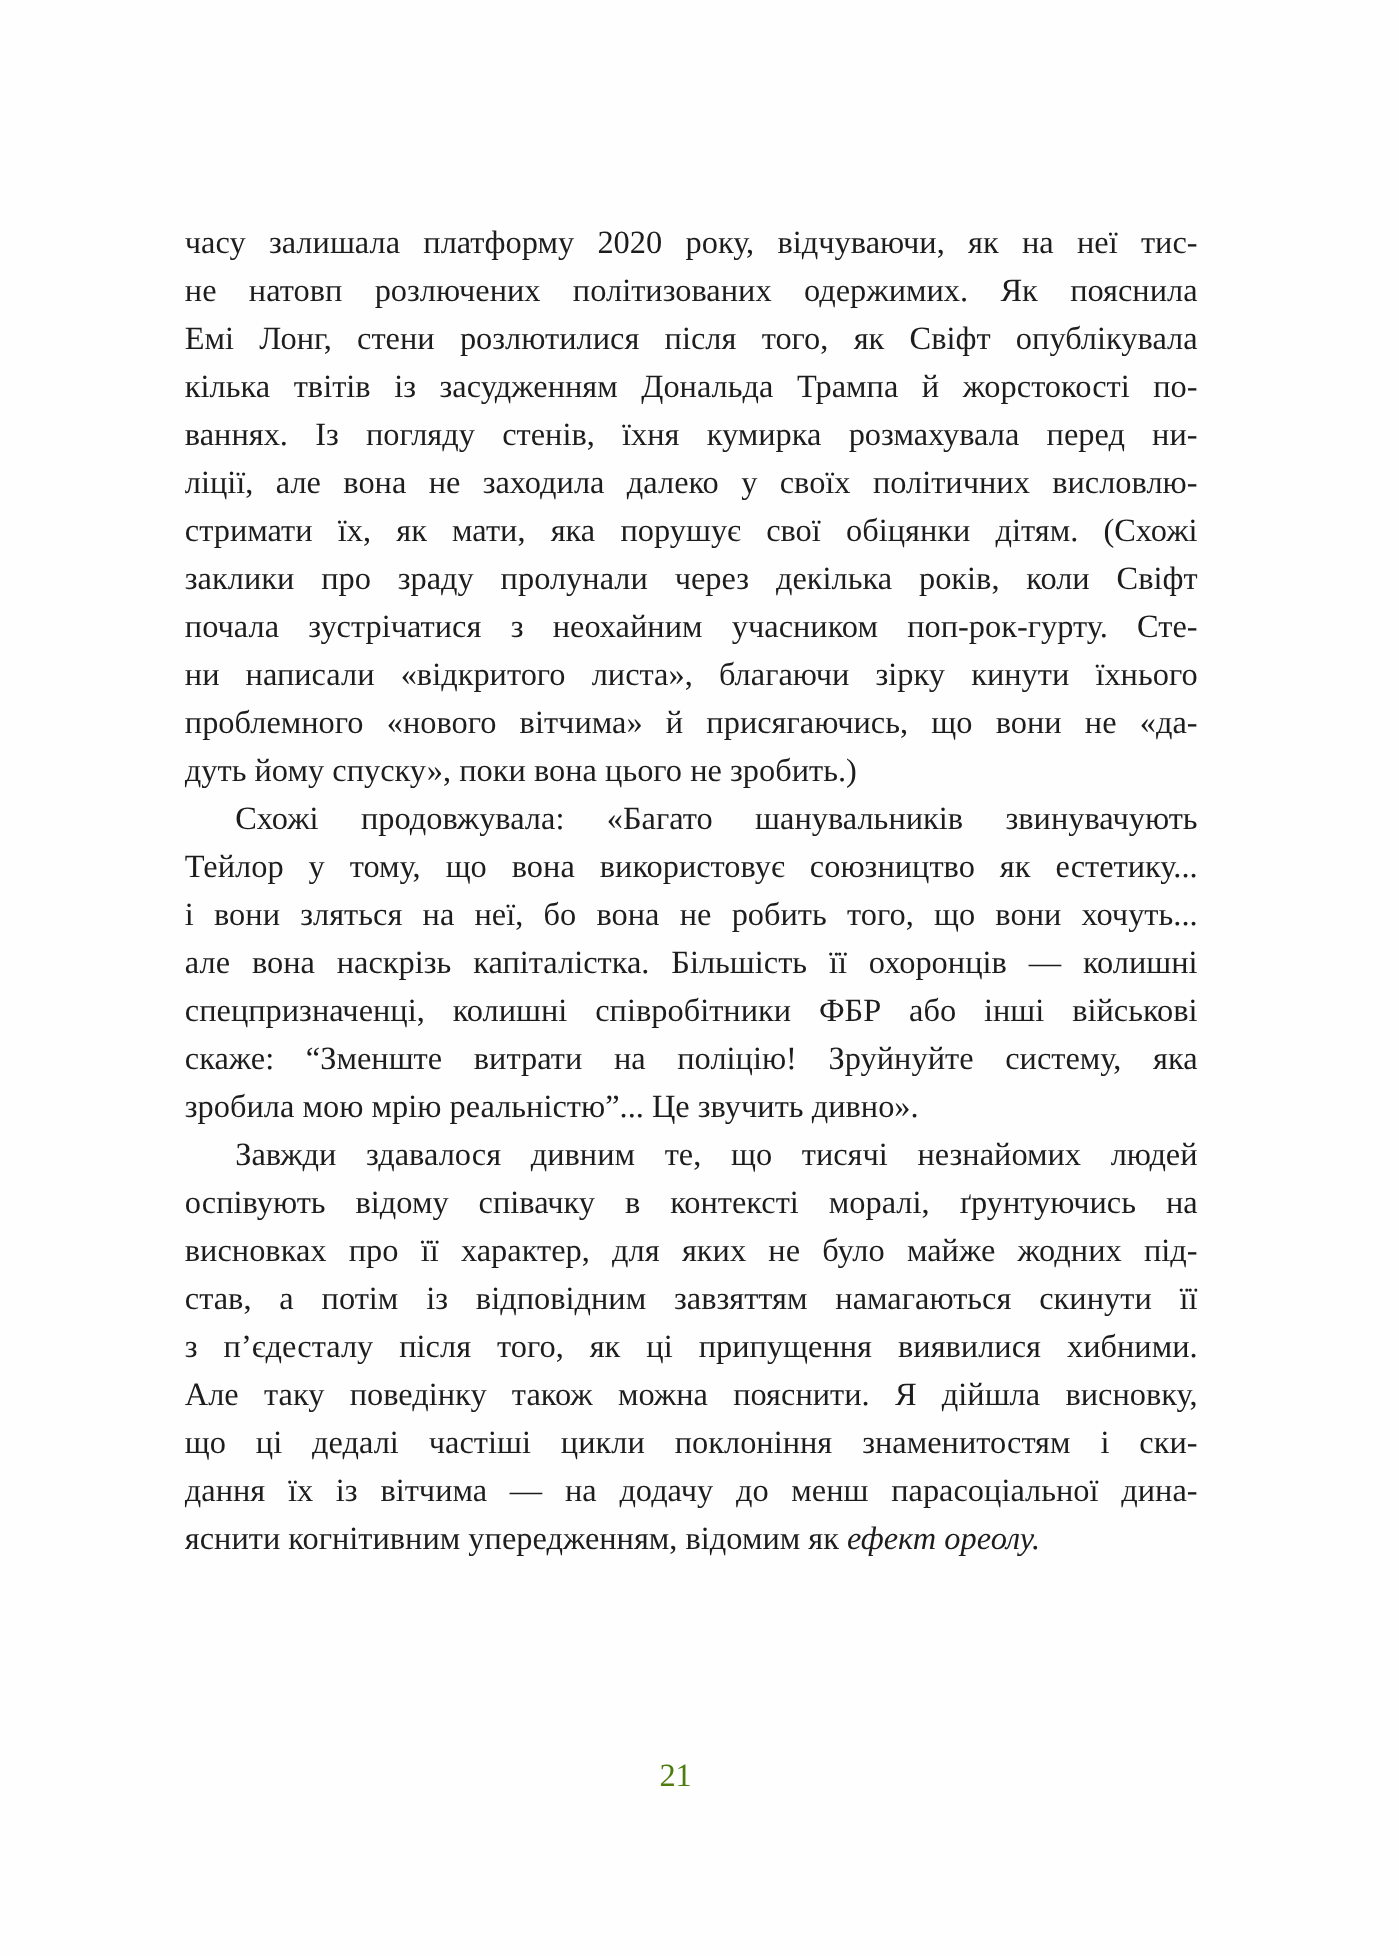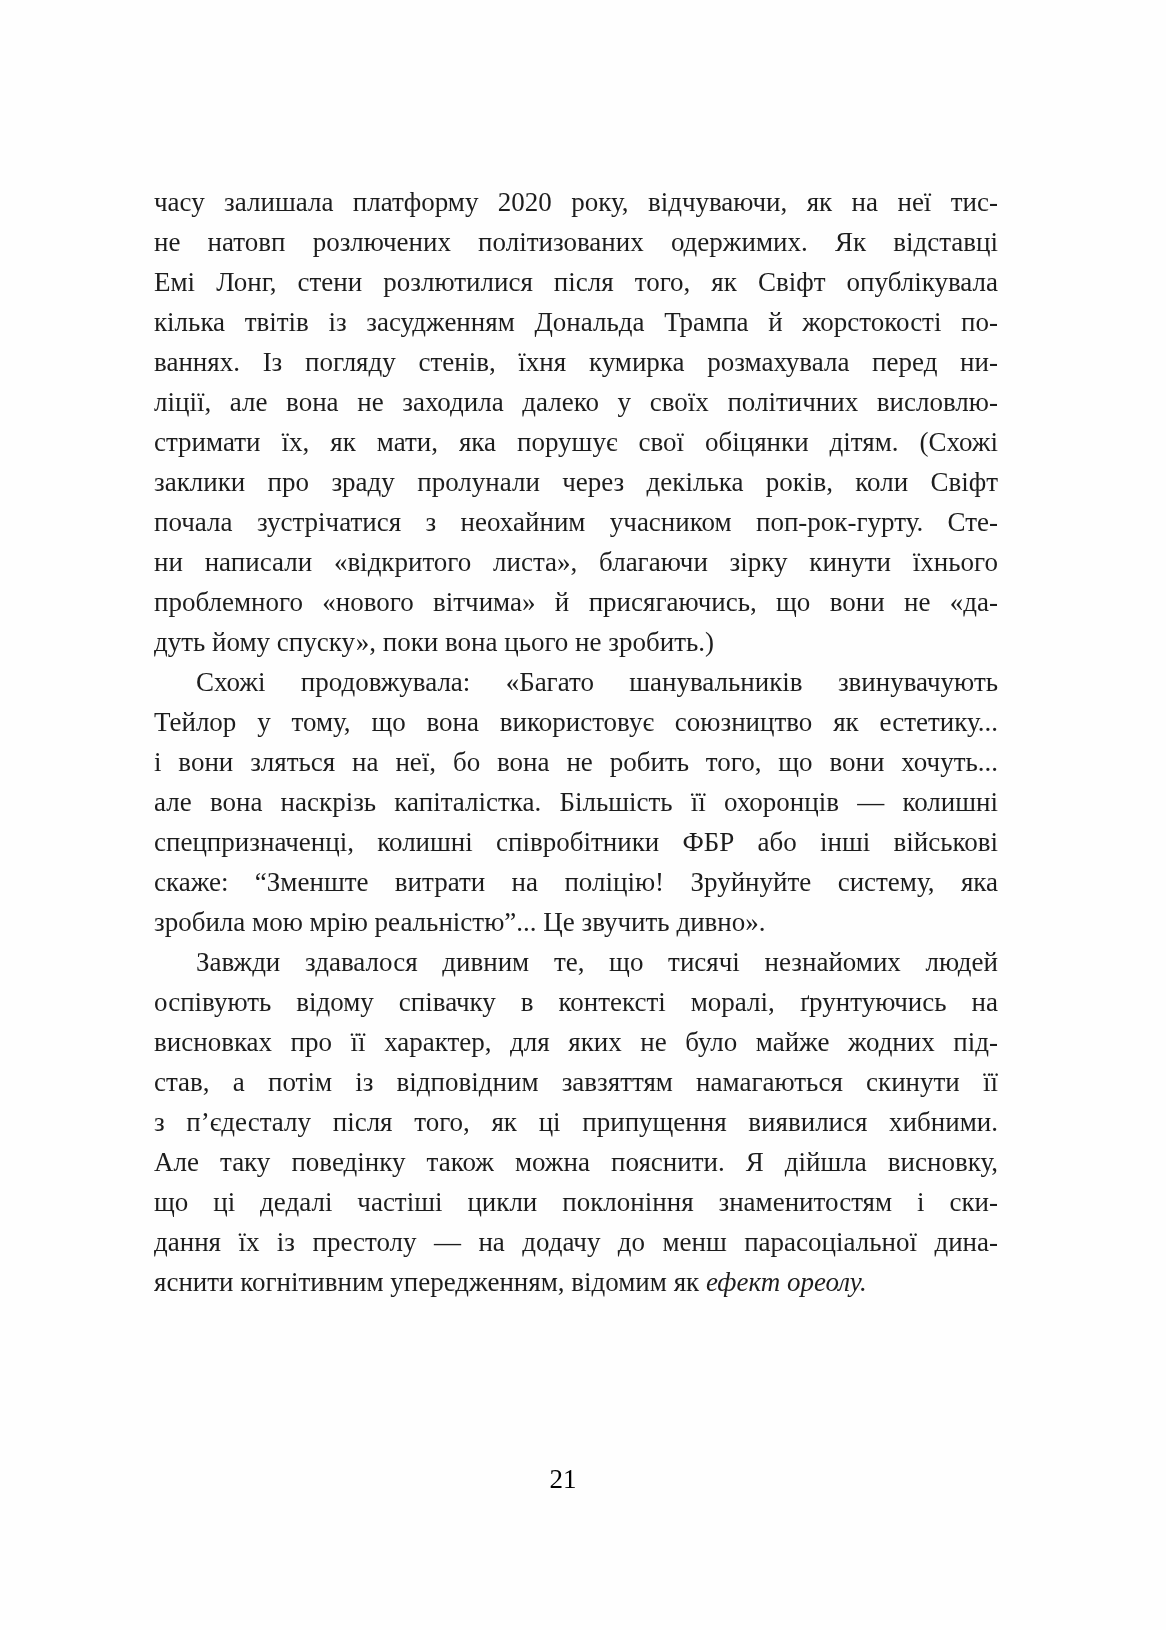--- a/index.html
+++ b/index.html
@@ -44,30 +44,30 @@
   }
   .page-number {
     position: absolute;
     left: 141px;
     top: 1459px;
     width: 844px;
     font-size: 27px;
     line-height: 40px;
     text-align: left;
     text-align-last: center;
-    color: #000000;
+    color: #4d7c0f;
   }
 </style>
 </head>
 <body>
 
 <div class="page">
   <div class="text-block">
     <div class="line">часу залишала платформу 2020 року, відчуваючи, як на неї тис-</div>
-    <div class="line">не натовп розлючених політизованих одержимих. Як відставці</div>
+    <div class="line">не натовп розлючених політизованих одержимих. Як пояснила</div>
     <div class="line">Емі Лонг, стени розлютилися після того, як Свіфт опублікувала</div>
     <div class="line">кілька твітів із засудженням Дональда Трампа й жорстокості по-</div>
     <div class="line">ваннях. Із погляду стенів, їхня кумирка розмахувала перед ни-</div>
     <div class="line">ліції, але вона не заходила далеко у своїх політичних висловлю-</div>
     <div class="line">стримати їх, як мати, яка порушує свої обіцянки дітям. (Схожі</div>
     <div class="line">заклики про зраду пролунали через декілька років, коли Свіфт</div>
     <div class="line">почала зустрічатися з неохайним учасником поп-рок-гурту. Сте-</div>
     <div class="line">ни написали «відкритого листа», благаючи зірку кинути їхнього</div>
     <div class="line">проблемного «нового вітчима» й присягаючись, що вони не «да-</div>
     <div class="line para-end">дуть йому спуску», поки вона цього не зробить.)</div>
@@ -78,17 +78,17 @@
     <div class="line">спецпризначенці, колишні співробітники ФБР або інші військові</div>
     <div class="line">скаже: “Зменште витрати на поліцію! Зруйнуйте систему, яка</div>
     <div class="line para-end">зробила мою мрію реальністю”... Це звучить дивно».</div>
     <div class="line indent">Завжди здавалося дивним те, що тисячі незнайомих людей</div>
     <div class="line">оспівують відому співачку в контексті моралі, ґрунтуючись на</div>
     <div class="line">висновках про її характер, для яких не було майже жодних під-</div>
     <div class="line">став, а потім із відповідним завзяттям намагаються скинути її</div>
     <div class="line">з п’єдесталу після того, як ці припущення виявилися хибними.</div>
     <div class="line">Але таку поведінку також можна пояснити. Я дійшла висновку,</div>
     <div class="line">що ці дедалі частіші цикли поклоніння знаменитостям і ски-</div>
-    <div class="line">дання їх із престолу — на додачу до менш парасоціальної дина-</div>
+    <div class="line">дання їх із вітчима — на додачу до менш парасоціальної дина-</div>
     <div class="line para-end"><span>яснити когнітивним упередженням, відомим як </span><span class="italic">ефект ореолу.</span></div>
   </div>
   <div class="page-number">21</div>
 </div>
 
 </body></html>

